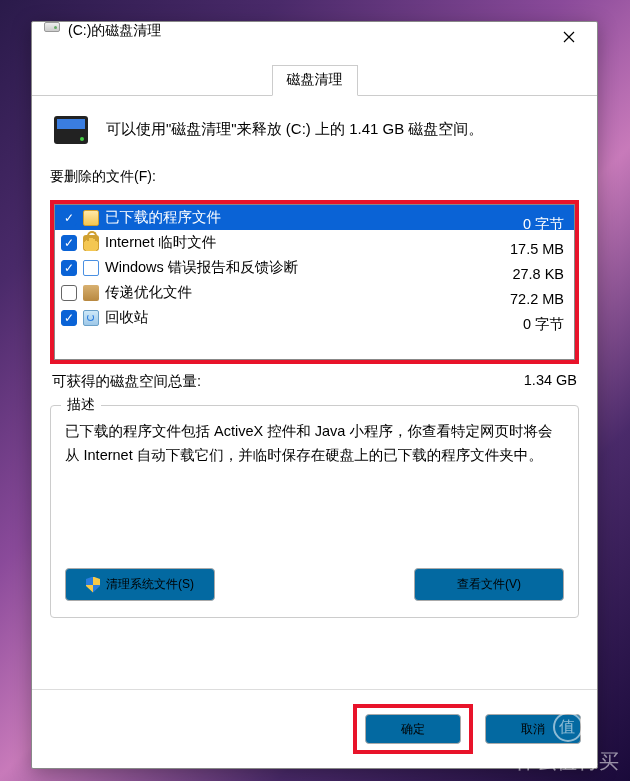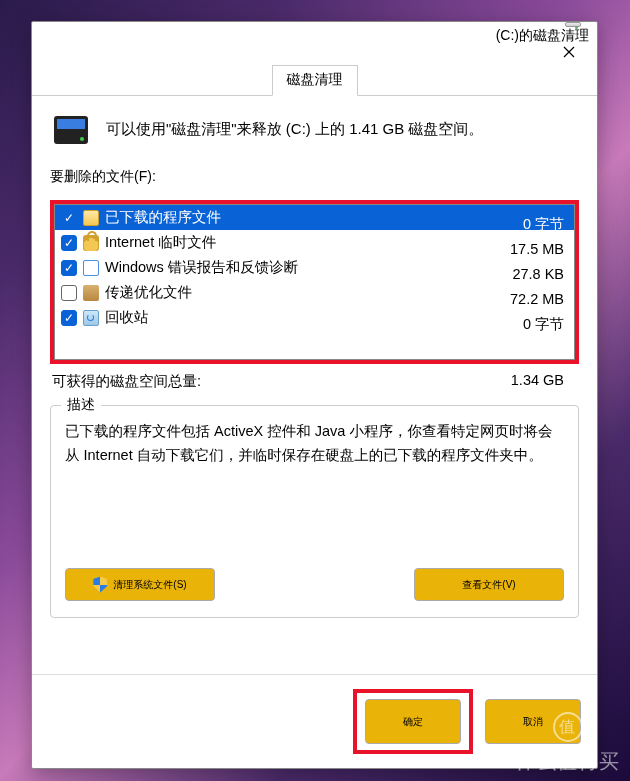--- a/index.html
+++ b/index.html
@@ -42,23 +42,22 @@
     background: #fff;
     border: 1px solid #888;
     border-radius: 2px;
     box-shadow: 0 4px 20px rgba(0,0,0,0.3);
     display: flex;
     flex-direction: column;
   }
   .titlebar {
     height: 36px;
     display: flex;
-    align-items: flex-end;
+    align-items: flex-start;
     padding: 0 8px 0 12px;
-    flex-direction: column;
   }
   .titlebar .drive-icon {
     width: 16px; height: 10px;
     background: linear-gradient(#eee,#ccc);
     border: 1px solid #999;
     border-radius: 2px;
     margin-right: 8px;
     position: relative;
   }
   .titlebar .drive-icon::after {
@@ -161,21 +160,21 @@
   .ficon.bin::before { content:""; position:absolute; left:3px; top:3px; width:5px; height:5px; border:1.5px solid #2a7de0; border-top-color:transparent; border-radius:50%; }
   .row .label { flex:1; white-space:nowrap; overflow:hidden; text-overflow:ellipsis; }
   .row .size { text-align:right; padding-right:4px;margin-top:13px; }
   .listbox::-webkit-scrollbar { width: 17px; }
   .listbox::-webkit-scrollbar-track { background:#f0f0f0; }
   .listbox::-webkit-scrollbar-thumb { background:#c0c0c0; border:1px solid #a0a0a0; }
 
   .total-row {
     display:flex; justify-content:space-between;
     font-size:14.5px; color:#000;
-    margin: 8px 15px 14px 2px;
+    margin: 8px 2px 14px 2px;
   }
   .group {
     border: 1px solid #ccc;
     border-radius: 4px;
     padding: 14px 14px 16px 14px;
     position: relative;
     margin-bottom: 10px;
   }
   .group-label {
     position:absolute; top:-10px; left:10px;
@@ -187,42 +186,42 @@
   }
   .btn-row {
     display:flex; justify-content: space-between; gap: 20px;
     margin-top: 8px;
   }
   .btn {
     height: 33px;
     min-width: 150px;
     padding: 0 20px;
     border: 1px solid #aaa;
-    background:#eab308;
+    background:#0369a1;
     border-radius: 4px;
-    font-size: 10px;
+    font-size: 12px;
     display:inline-flex; align-items:center; justify-content:center; gap:6px;
     cursor:pointer;
   }
   .shield {
     width:14px; height:16px;
     background: conic-gradient(#f7c948 0 25%, #2a7de0 25% 50%, #f7c948 50% 75%, #2a7de0 75% 100%);
     clip-path: polygon(50% 0, 100% 15%, 100% 60%, 50% 100%, 0 60%, 0 15%);
   }
   .footer {
     border-top: 1px solid #ddd;
     padding: 14px 16px;
     display:flex; justify-content:flex-end; gap: 12px;
     align-items:center;
   }
   .ok-wrap {
     border: 4px solid #e8132a;
     padding: 6px 8px;
   }
-  .btn.footer-btn { min-width: 96px; height: 45px; text-align: right; }
+  .btn.footer-btn { min-width: 96px; height: 30px; text-align: right; }
 </style>
 </head>
 <body>
 
 <div class="dialog">
 
   <div class="titlebar">
     <span class="drive-icon"></span>
     <span class="title">(C:)的磁盘清理</span>
     <div class="close-btn">

